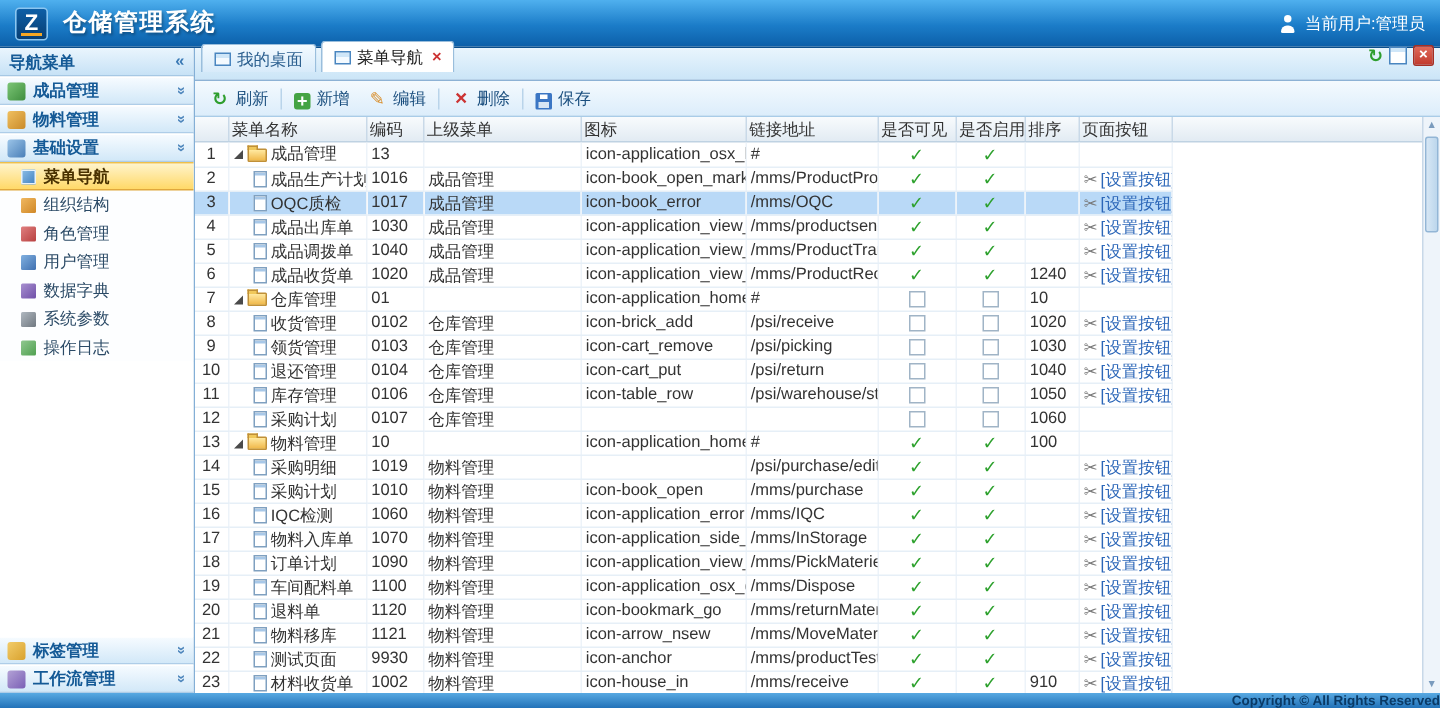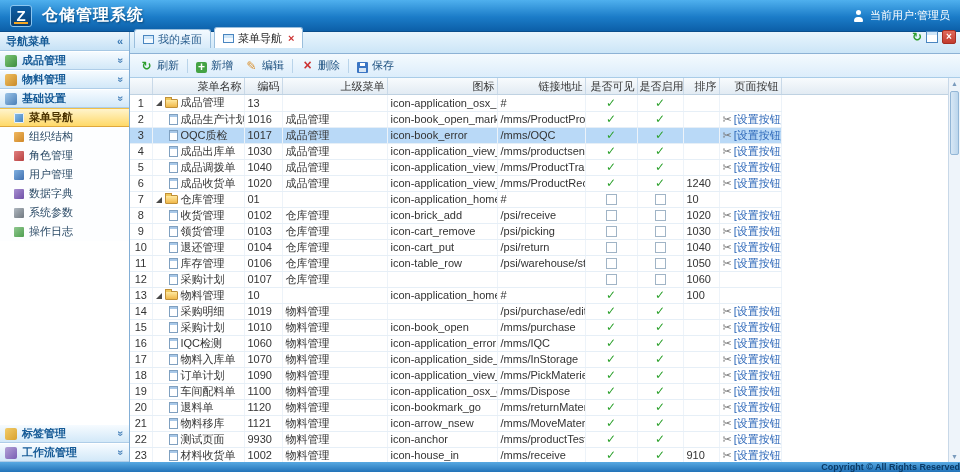--- a/index.html
+++ b/index.html
@@ -92,21 +92,21 @@
   .tbi-delete::before { content:"×"; color:#CC3333; font-weight:bold; font-size:14px; }
   .tbi-save { width:11px; height:11px; background:#3B76C4; border-radius:1px; position:relative; }
   .tbi-save::before { content:""; position:absolute; top:1px; left:3px; width:5px; height:3px; background:#fff; }
   .tbi-save::after { content:""; position:absolute; bottom:1px; left:2px; width:7px; height:4px; background:#D8E6F4; }
 
   
   .grid { flex:1; position:relative; overflow:hidden; background:#fff; }
   .grid-header { height:17px; background:linear-gradient(180deg,#F8FBFD,#E2EBF3); border-bottom:1px solid #BFD2E2; overflow:hidden; }
   table.gtbl { border-collapse:collapse; table-layout:fixed; width:651px; }
   .gtbl th { font-size:11px; font-weight:normal; color:#333; border-right:1px solid #C9D9E8; height:16px;
-             padding:0 2px; text-align:right; overflow:hidden; white-space:nowrap; }
+             padding:0 2px; text-align:left; overflow:hidden; white-space:nowrap; }
   .grid-body { position:absolute; top:17px; bottom:0; left:0; right:12px; overflow:hidden; }
   .gtbl td { font-size:11px; height:16px; padding:0 3px; border-bottom:1px solid #E6EFF7; border-right:1px solid #EDF3F9;
              white-space:nowrap; overflow:hidden; color:#333; }
   tr.selected td { background:#B9D9F7; }
   .c0 { width:22px; text-align:center; color:#555; }
   .c1 { width:92px; } .c2 { width:38px; } .c3 { width:105px; } .c4 { width:110px; } .c5 { width:88px; }
   .c6 { width:52px; text-align:center; } .c7 { width:46px; text-align:center; }
   .c8 { width:36px; text-align:left; padding-right:6px; } .c9 { width:62px; }
   .expander { display:inline-block; width:0; height:0; border-left:6px solid transparent;
               border-bottom:6px solid #4A4A4A; margin-right:3px; vertical-align:middle; }

